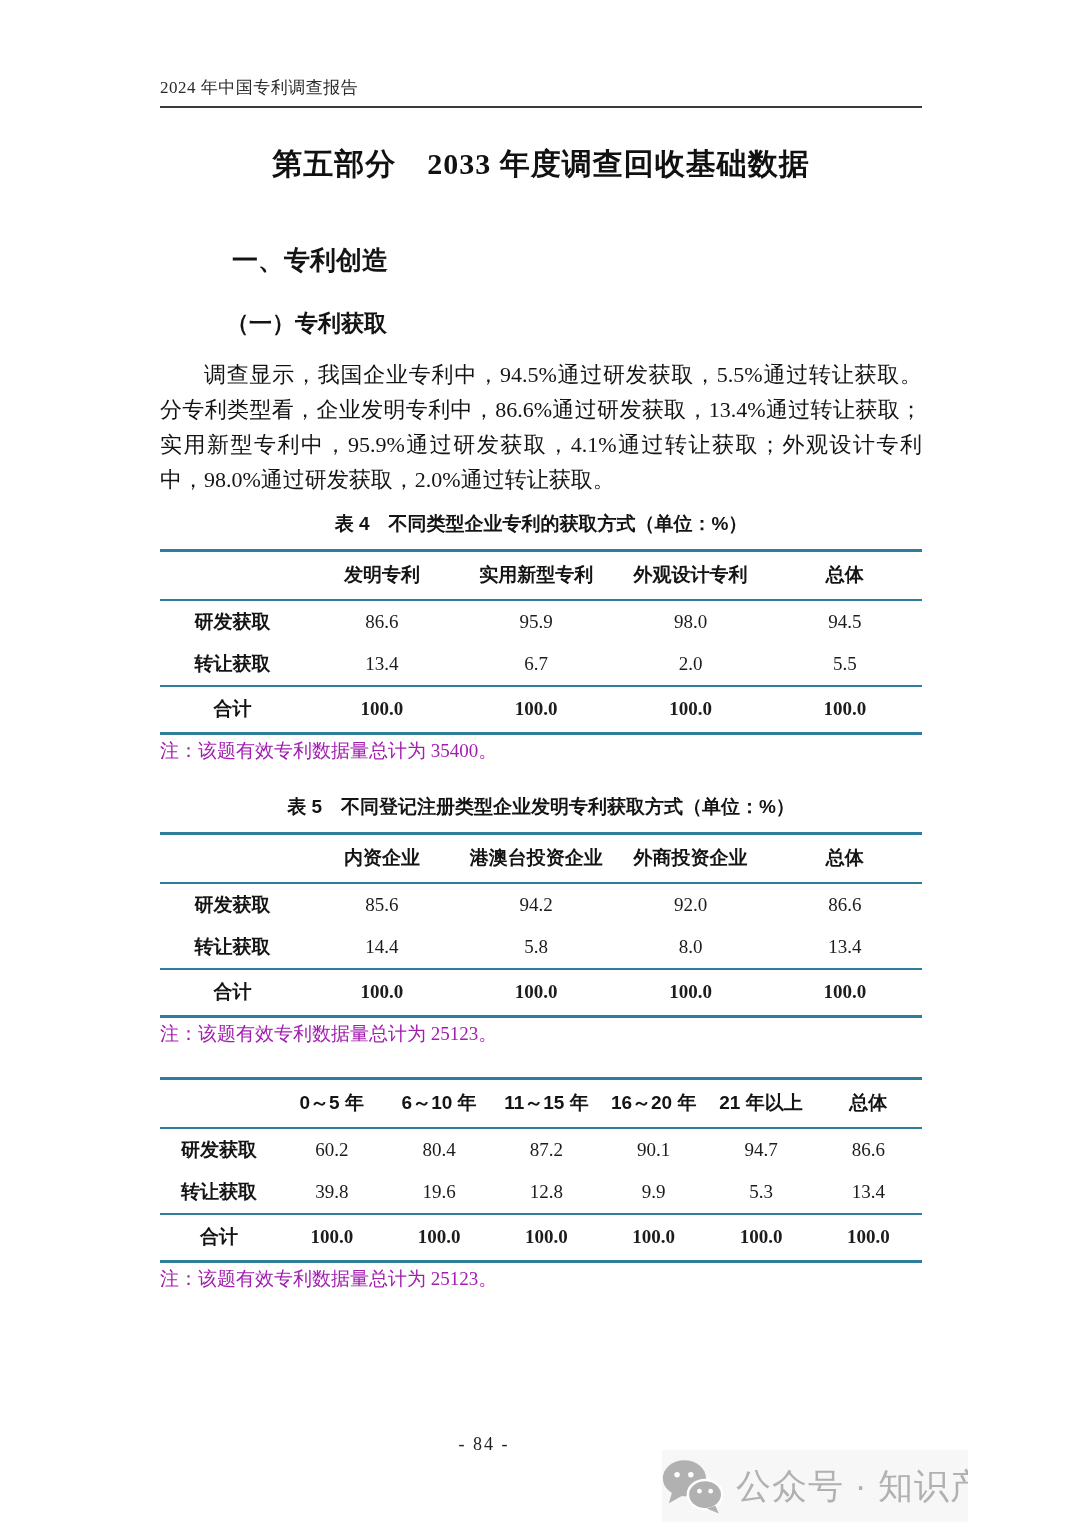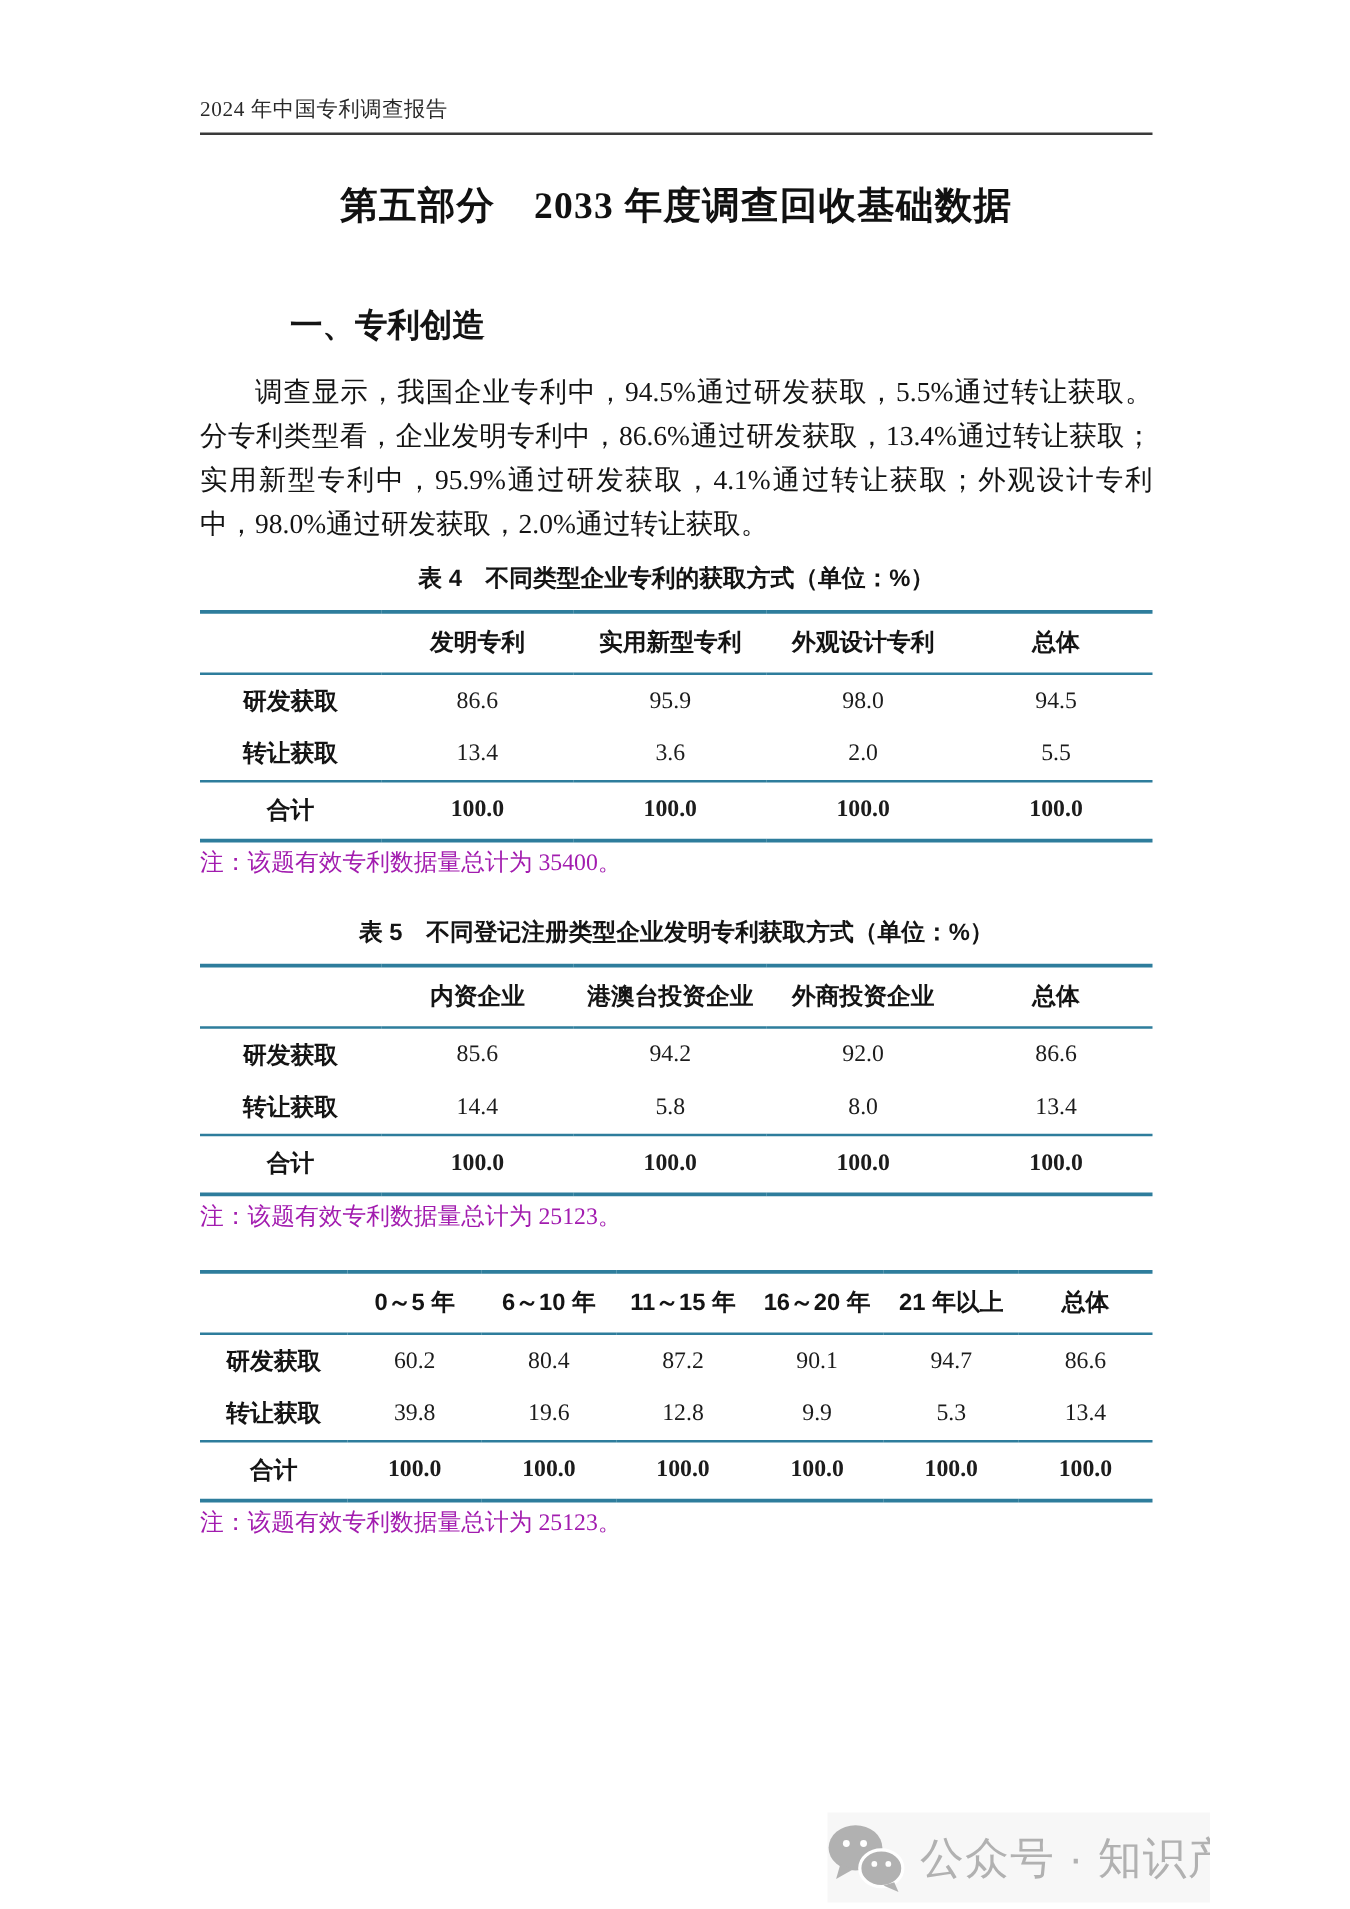--- a/index.html
+++ b/index.html
@@ -144,20 +144,21 @@
 <div class="page">
   <div class="content">
 
     <div class="running-head">2024 年中国专利调查报告</div>
     <hr class="head-rule">
 
     <div class="doc-title">第五部分　2033 年度调查回收基础数据</div>
 
     <div class="section-heading">一、专利创造</div>
 
+    <div class="subsection-heading">（一）专利获取</div>
 
     <p class="body-paragraph">调查显示，我国企业专利中，94.5%通过研发获取，5.5%通过转让获取。分专利类型看，企业发明专利中，86.6%通过研发获取，13.4%通过转让获取；实用新型专利中，95.9%通过研发获取，4.1%通过转让获取；外观设计专利中，98.0%通过研发获取，2.0%通过转让获取。</p>
 
     <div class="table-block first">
       <div class="tbl-caption">表 4　不同类型企业专利的获取方式（单位：%）</div>
       <table class="data-table" data-table="0">
           <colgroup>
             <col style="width: 19%;">
             <col style="width: 20.25%;">
             <col style="width: 20.25%;">
@@ -177,21 +178,21 @@
             <tr>
               <td class="row-label">研发获取</td>
               <td>86.6</td>
               <td>95.9</td>
               <td>98.0</td>
               <td>94.5</td>
             </tr>
             <tr>
               <td class="row-label">转让获取</td>
               <td>13.4</td>
-              <td>3.6</td>
+              <td>6.7</td>
               <td>2.0</td>
               <td>5.5</td>
             </tr>
             <tr class="total-row">
               <td class="row-label">合计</td>
               <td>100.0</td>
               <td>100.0</td>
               <td>100.0</td>
               <td>100.0</td>
             </tr>
@@ -296,20 +297,21 @@
               <td>100.0</td>
               <td>100.0</td>
             </tr>
           </tbody>
         </table>
       <div class="tbl-note">注：该题有效专利数据量总计为 25123。</div>
     </div>
 
   </div>
 
+  <div class="page-number">- 84 -</div>
 
   <div class="watermark">
     <svg class="wm-icon" viewBox="0 0 72 64" xmlns="http://www.w3.org/2000/svg">
       <ellipse cx="26" cy="23" rx="25" ry="21" fill="#b1b1b1"></ellipse>
       <polygon points="12,38 8,52 24,43" fill="#b1b1b1"></polygon>
       <circle cx="17.5" cy="19" r="3.2" fill="#ffffff"></circle>
       <circle cx="33.5" cy="19" r="3.2" fill="#ffffff"></circle>
       <ellipse cx="50" cy="42" rx="20" ry="17" fill="#b1b1b1" stroke="#ffffff" stroke-width="3"></ellipse>
       <polygon points="62,55 66,64 52,58" fill="#b1b1b1"></polygon>
       <circle cx="43.5" cy="38" r="2.7" fill="#ffffff"></circle>

